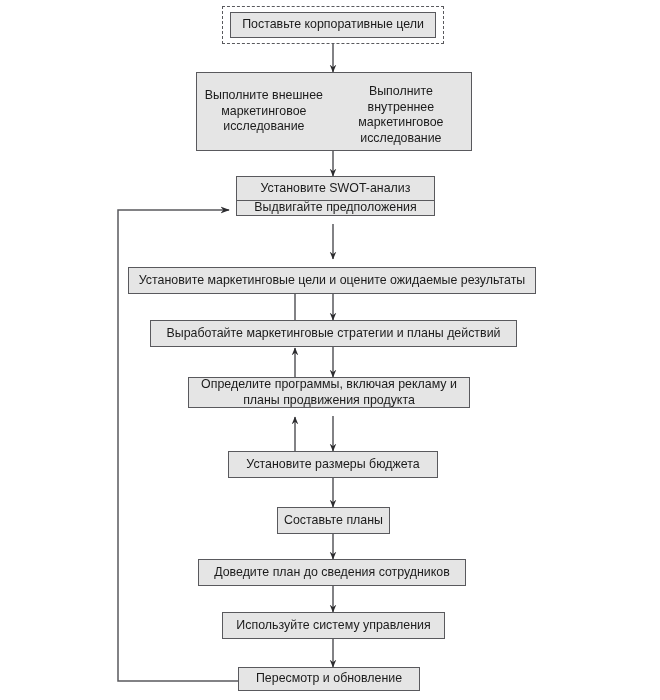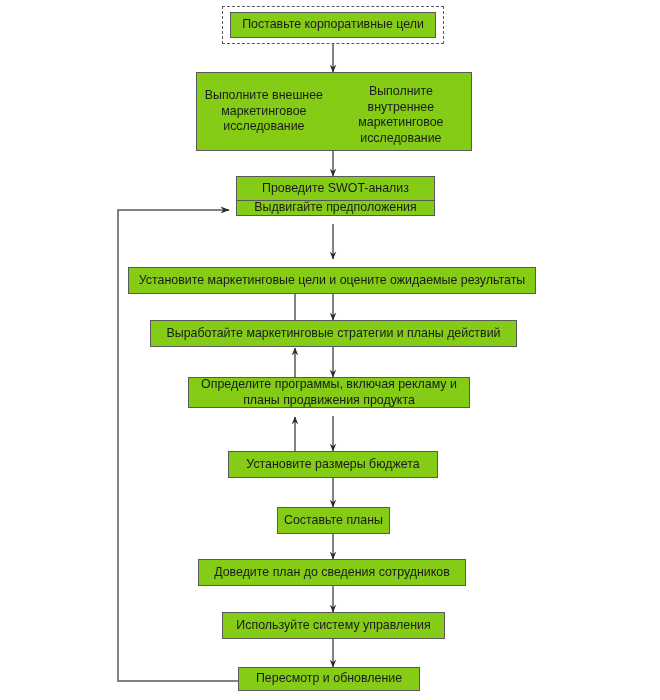--- a/index.html
+++ b/index.html
@@ -19,21 +19,21 @@
     position: absolute;
     left: 0;
     top: 0;
     width: 660px;
     height: 700px;
   }
   .node {
     position: absolute;
     box-sizing: border-box;
     border: 1.4px solid #59595d;
-    background: #84cc16;
+    background: #e5e5e5;
     color: #1b1b1b;
     font-size: 12.4px;
     line-height: 15.5px;
     display: flex;
     align-items: center;
     justify-content: center;
     text-align: center;
     z-index: 3;
   }
   .node .txt {
@@ -120,21 +120,21 @@
     <span class="txt">Поставьте корпоративные цели</span>
   </div>
 
   <div class="node wrap" style="left:196px; top:72px; width:276px; height:79px; flex-direction:row; justify-content:center;">
     <span class="txt" style="max-width:262px;">Выполните внешнее маркетинговое исследование</span>
     <span class="txt" style="max-width:262px; margin-top:7px;">Выполните внутреннее маркетинговое исследование</span>
   </div>
 
   <div class="stack" style="left:236px; top:176px; width:199px;">
     <div class="node" style="height:25px;">
-      <span class="txt">Проведите SWOT-анализ</span>
+      <span class="txt">Установите SWOT-анализ</span>
     </div>
     <div class="node second" style="height:16px;">
       <span class="txt">Выдвигайте предположения</span>
     </div>
   </div>
 
   <div class="node" style="left:128px; top:259px; width:408px; height:27px;margin-top:8px;">
     <span class="txt">Установите маркетинговые цели и оцените ожидаемые результаты</span>
   </div>
 

